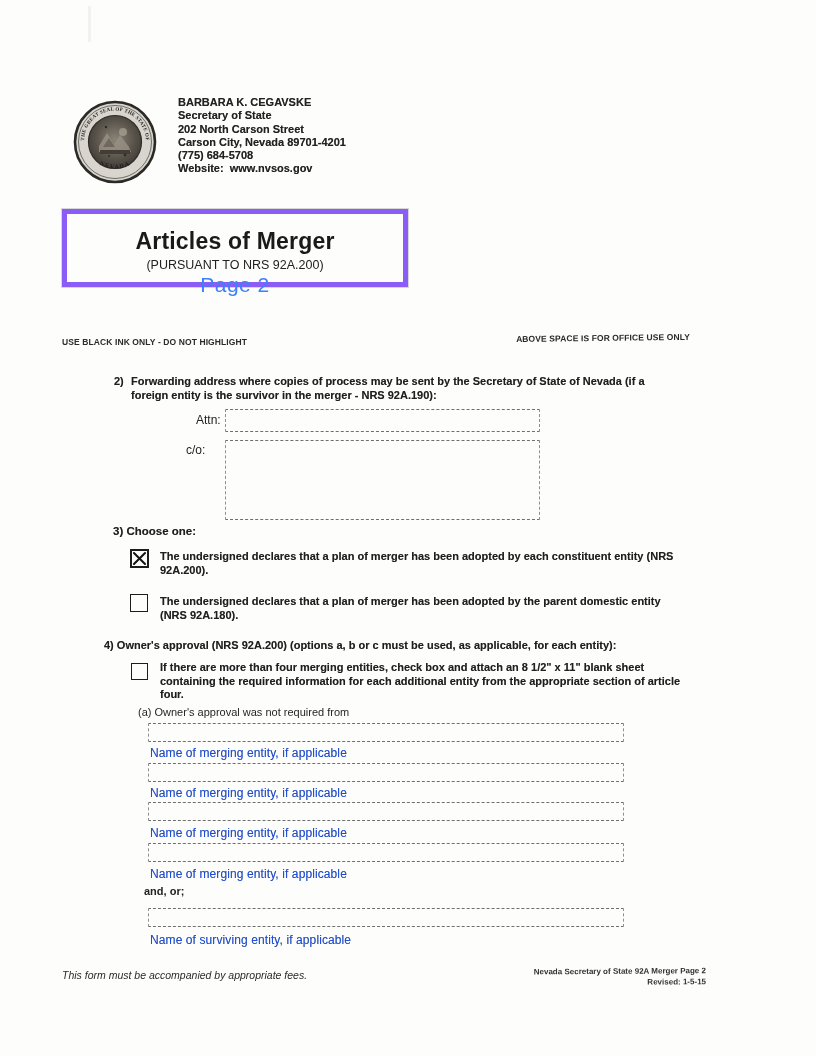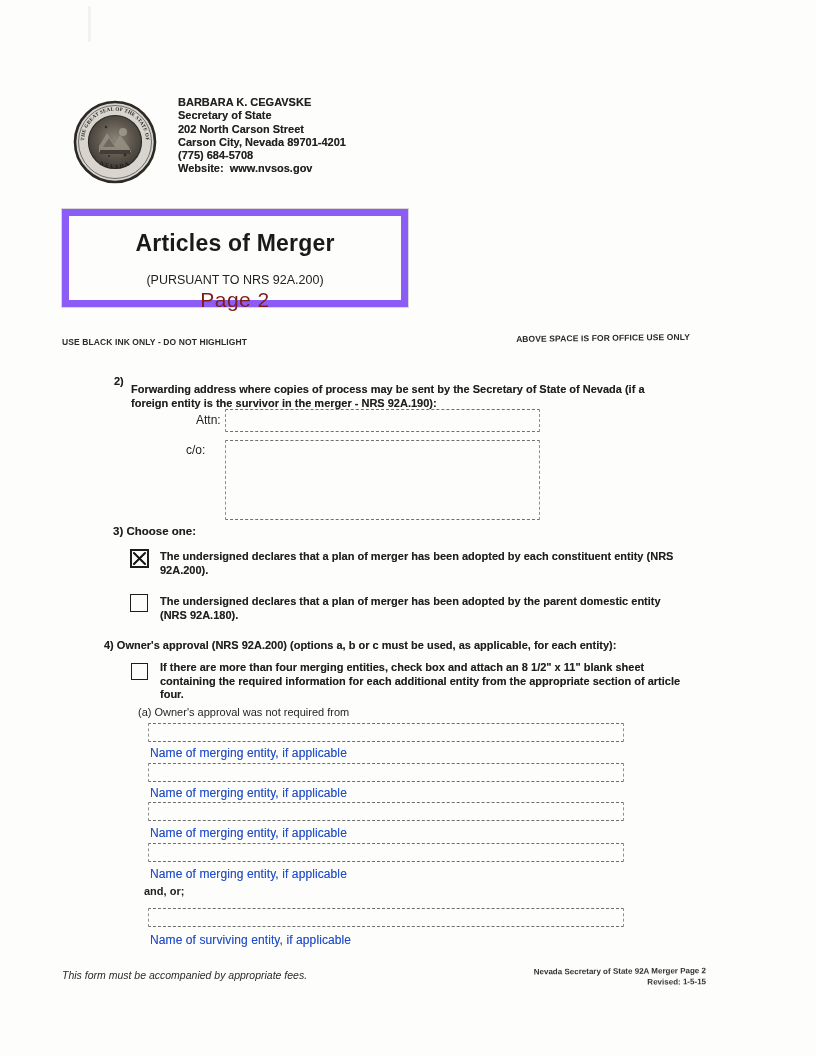--- a/index.html
+++ b/index.html
@@ -11,37 +11,37 @@
   .abs{position:absolute;}
   .scanline{position:absolute;left:88px;top:6px;width:3px;height:36px;background:rgba(120,120,120,.08);}
 
   
   .hdr-text{left:178px;top:96px;font-size:11px;font-weight:bold;line-height:13.3px;color:#222;
             text-shadow:0 0 .4px rgba(0,0,0,.45);}
   .hdr-text div{white-space:pre;}
 
   
   .title-box{
-    left:62px;top:209px;width:346px;height:98px;
-    border:7px solid #8b5cf6;box-sizing:border-box;text-align:center;
+    left:62px;top:209px;width:346px;height:78px;
+    border:5px solid #8b5cf6;box-sizing:border-box;text-align:center;
     box-shadow:0 0 0 1px rgba(0,0,0,.15);
   }
   .tb-title{margin-top:14px;font-size:23px;font-weight:bold;color:#1a1a1a;letter-spacing:.2px;}
-  .tb-sub{margin-top:16px;font-size:12.5px;color:#222;}
-  .tb-page{margin-top:1px;font-size:21px;color:#7f1d1d;letter-spacing:.5px;}
+  .tb-sub{margin-top:3px;font-size:12.5px;color:#222;}
+  .tb-page{margin-top:1px;font-size:21px;color:#3b82f6;letter-spacing:.5px;}
 
   .notice{font-size:8.5px;font-weight:bold;color:#2b2b2b;letter-spacing:.1px;}
   .notice-left{left:62px;top:337px;}
   .notice-right{left:498px;top:333px;width:192px;text-align:right;transform:rotate(-0.7deg);}
 
   .b11{font-size:11px;font-weight:bold;line-height:13.5px;color:#1f1f1f;text-shadow:0 0 .4px rgba(0,0,0,.4);}
   .r11{font-size:11px;line-height:13.5px;color:#262626;}
 
   .sec2-num{left:114px;top:375px;}
-  .sec2-text{left:131px;top:375px;width:520px;margin-top:8px;}
+  .sec2-text{left:131px;top:375px;width:520px;}
 
   .field-label{font-size:12px;color:#222;}
   .fbox{
     border:1px dashed #8f8f8f;background:#fdfdfc;box-sizing:border-box;
     border-top-color:#6f6f6f;border-bottom-color:#6f6f6f;
   }
   .attn-label{left:196px;top:413px;}
   .attn-box{left:225px;top:409px;width:315px;height:23px;}
   .co-label{left:186px;top:443px;}
   .co-box{left:225px;top:440px;width:315px;height:80px;}

